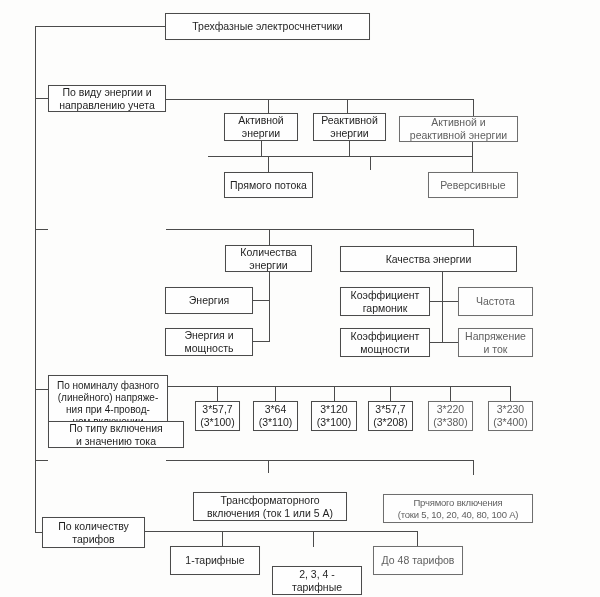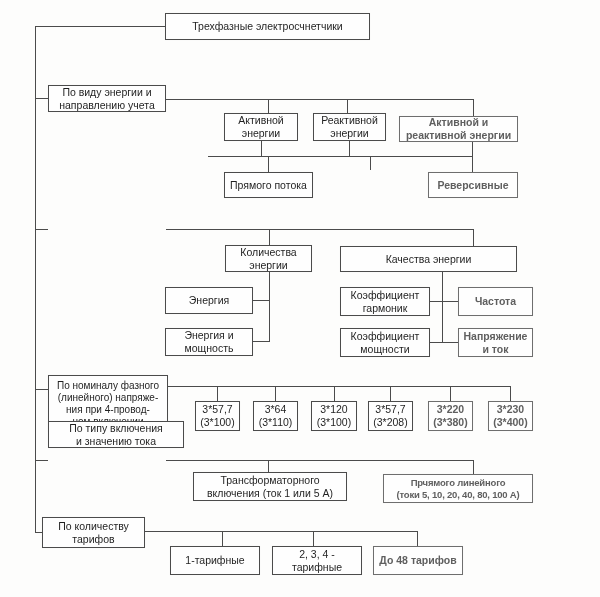--- a/index.html
+++ b/index.html
@@ -20,22 +20,22 @@
     display: flex;
     align-items: center;
     justify-content: center;
     text-align: center;
     white-space: pre-line;
     font-size: 10.5px;
     line-height: 13px;
     padding: 1px 3px;
     box-shadow: 0 0 0.5px rgba(60,60,60,.4);
   }
-  .bold { border-width: 1.5px; }
-  .faded { color: #5f5f5f; border-color: #6e6e6e; font-weight: bold; }
+  .bold { border-width: 1.5px; margin-top: 20px; }
+  .faded { color: #5f5f5f; border-color: #6e6e6e; }
   .small { font-size: 10px; line-height: 12px; }
   .xsmall { font-size: 9.5px; line-height: 12px; letter-spacing: -0.2px; }
   .ln { position: absolute; background: #4b4b4b; }
   .h { height: 1px; }
   .v { width: 1px; }
 </style>
 </head>
 <body>
 
 <div class="canvas">
@@ -120,21 +120,21 @@
   <div class="box faded" style="left:488px;top:401px;width:45px;height:30px">3*230
 (3*400)</div>
 
   <div class="box" style="left:48px;top:421px;width:136px;height:27px">По типу включения
 и значению тока</div>
   <div class="ln h" style="left:166px;top:460px;width:307px"></div>
   <div class="ln v" style="left:268px;top:460px;height:13px"></div>
   <div class="ln v" style="left:473px;top:460px;height:15px"></div>
   <div class="box bold" style="left:193px;top:472px;width:154px;height:29px">Трансформаторного
 включения (ток 1 или 5 А)</div>
-  <div class="box bold faded xsmall" style="left:383px;top:474px;width:150px;height:29px">Прчямого линейного
+  <div class="box bold faded xsmall" style="left:383px;top:474px;width:150px;height:29px">Прчямого включения
 (токи 5, 10, 20, 40, 80, 100 А)</div>
 
   <div class="box" style="left:42px;top:517px;width:103px;height:31px">По количеству
 тарифов</div>
   <div class="ln h" style="left:145px;top:531px;width:272px"></div>
   <div class="ln v" style="left:222px;top:531px;height:16px"></div>
   <div class="ln v" style="left:313px;top:531px;height:16px"></div>
   <div class="ln v" style="left:417px;top:531px;height:16px"></div>
   <div class="box" style="left:170px;top:546px;width:90px;height:29px">1-тарифные</div>
   <div class="box bold" style="left:272px;top:546px;width:90px;height:29px">2, 3, 4 - тарифные</div>

